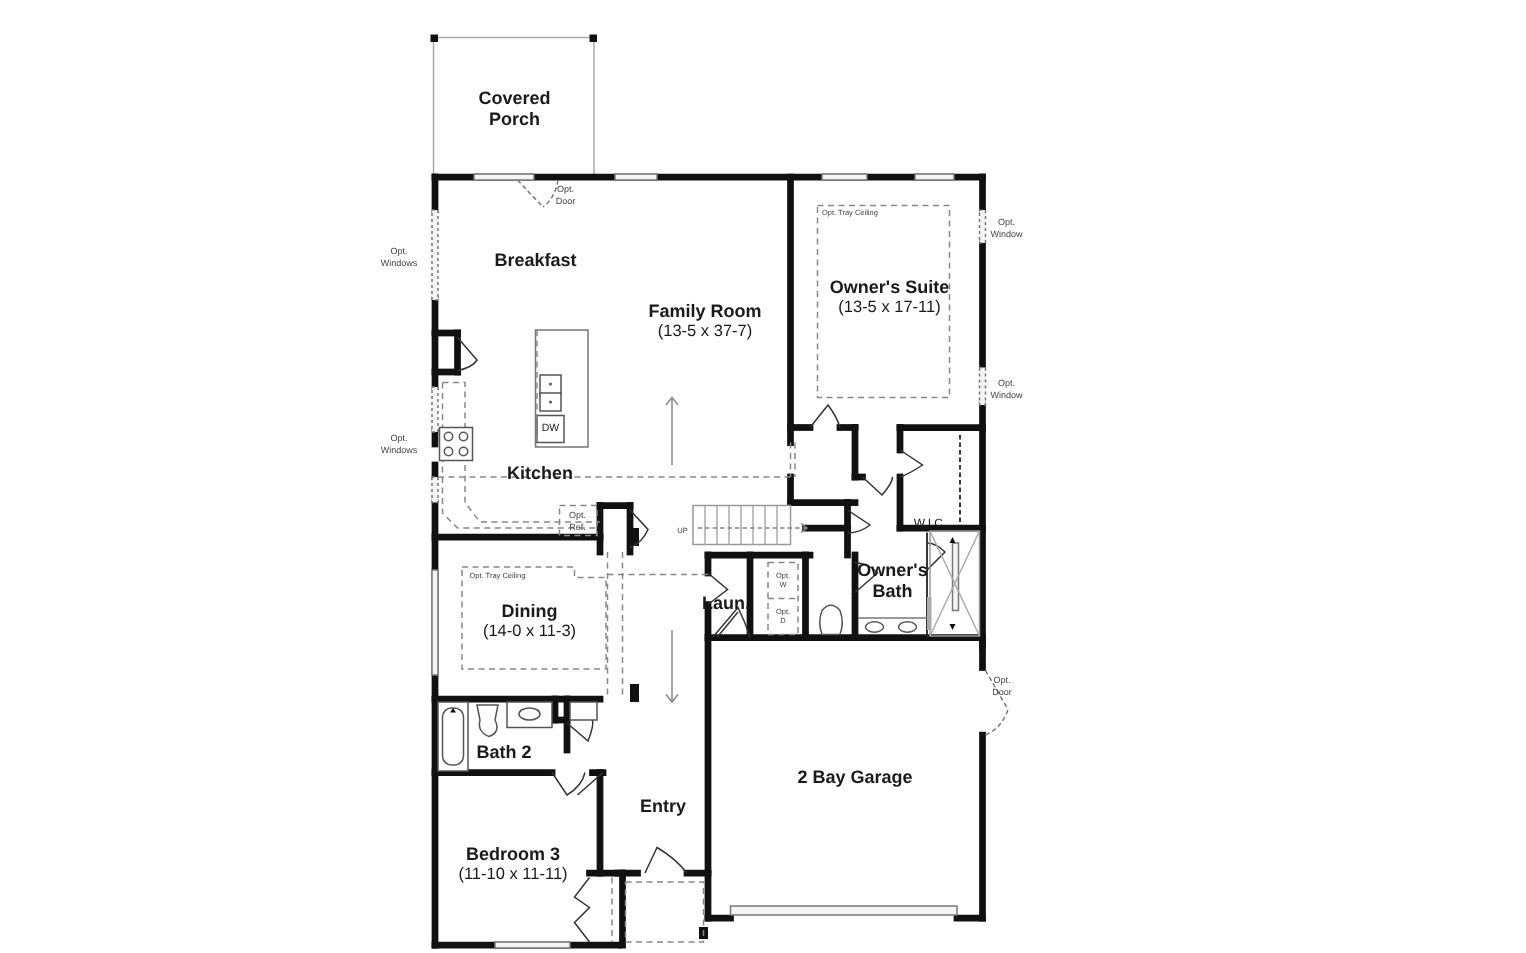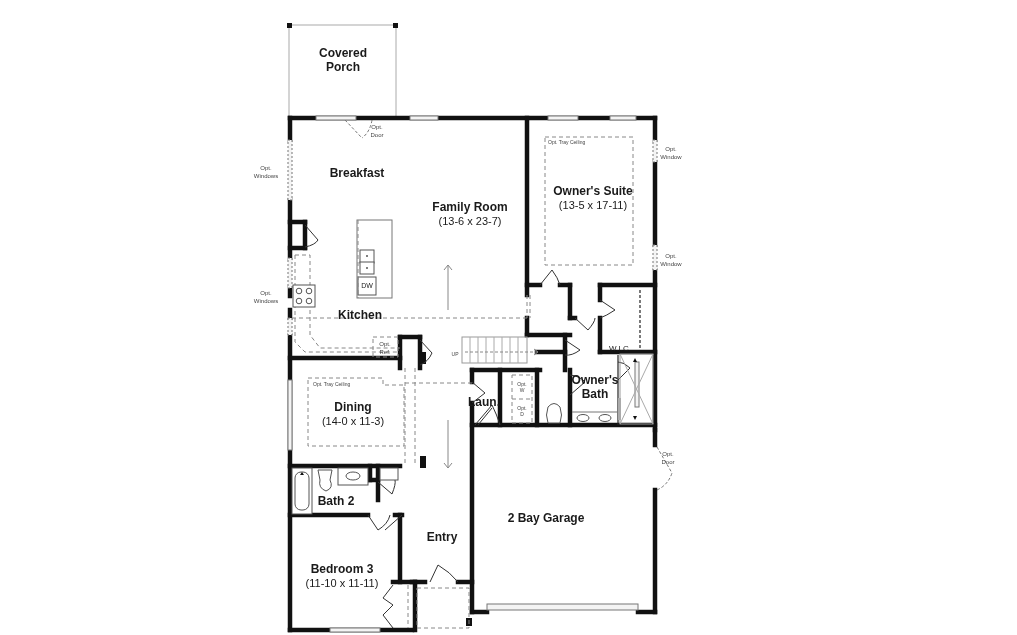--- a/index.html
+++ b/index.html
@@ -232,32 +232,32 @@
   </g>
 
   <g>
     <line class="arrow" x1="448" y1="310" x2="448" y2="265"></line>
     <path class="arrow" d="M444 270 L448 265 L452 270"></path>
     <line class="arrow" x1="448" y1="420" x2="448" y2="468"></line>
     <path class="arrow" d="M444 463 L448 468 L452 463"></path>
   </g>
 </svg>
 
-<div class="room-label" style="left:343px; top:46px;">
+<div class="room-label" style="left:343px; top:58px;">
   <span>Covered</span><br>
   <span>Porch</span>
 </div>
 
 <div class="room-label" style="left:357px; top:166px;text-align:center;">
   <span>Breakfast</span>
 </div>
 
 <div class="room-label" style="left:470px; top:200px;">
   <span>Family Room</span>
-  <span class="room-dim">(13-6 x 23-7)</span>
+  <span class="room-dim">(13-5 x 37-7)</span>
 </div>
 
 <div class="room-label" style="left:593px; top:184px;">
   <span>Owner's Suite</span>
   <span class="room-dim">(13-5 x 17-11)</span>
 </div>
 
 <div class="room-label" style="left:360px; top:308px;text-align:right;">
   <span>Kitchen</span>
 </div>
@@ -286,21 +286,21 @@
 
 <div class="room-label" style="left:442px; top:530px;">
   <span>Entry</span>
 </div>
 
 <div class="room-label" style="left:342px; top:562px;">
   <span>Bedroom 3</span>
   <span class="room-dim">(11-10 x 11-11)</span>
 </div>
 
-<div class="room-label" style="left:546px; top:511px;">
+<div class="room-label" style="left:570px; top:511px;">
   <span>2 Bay Garage</span>
 </div>
 
 <div class="note" style="left:377px; top:123px;">
   <span>Opt.</span><br>
   <span>Door</span>
 </div>
 
 <div class="note" style="left:266px; top:164px;">
   <span>Opt.</span><br>

